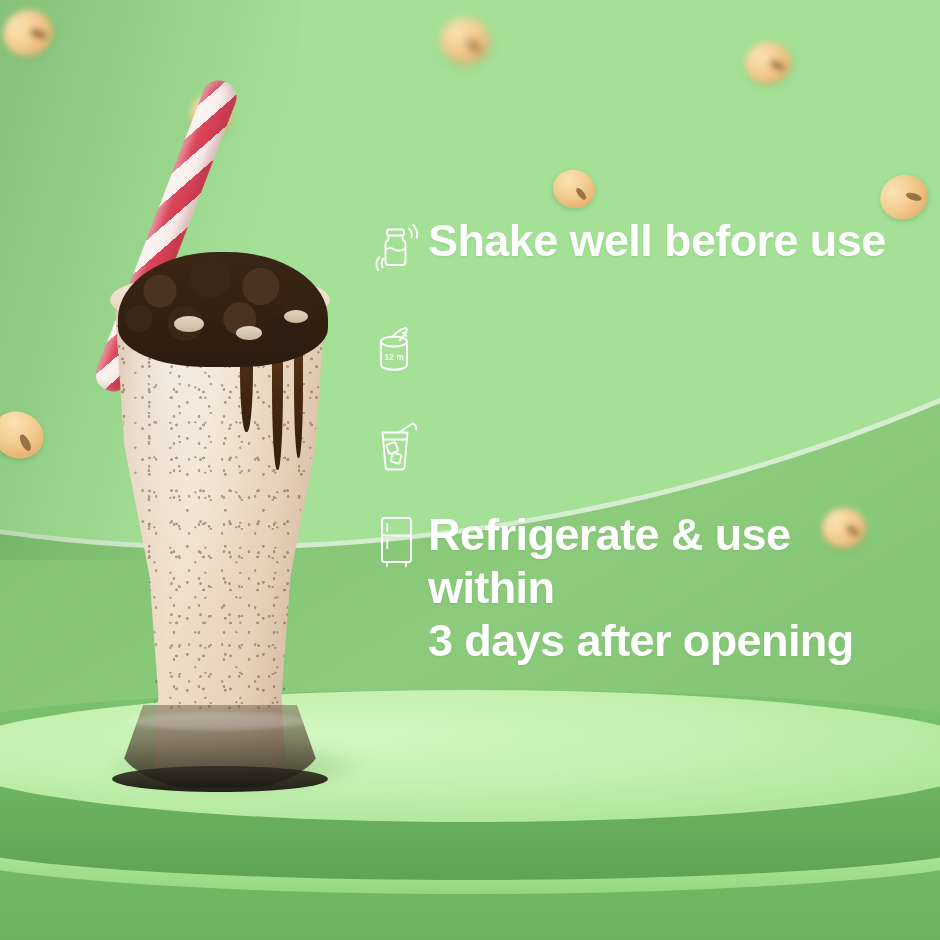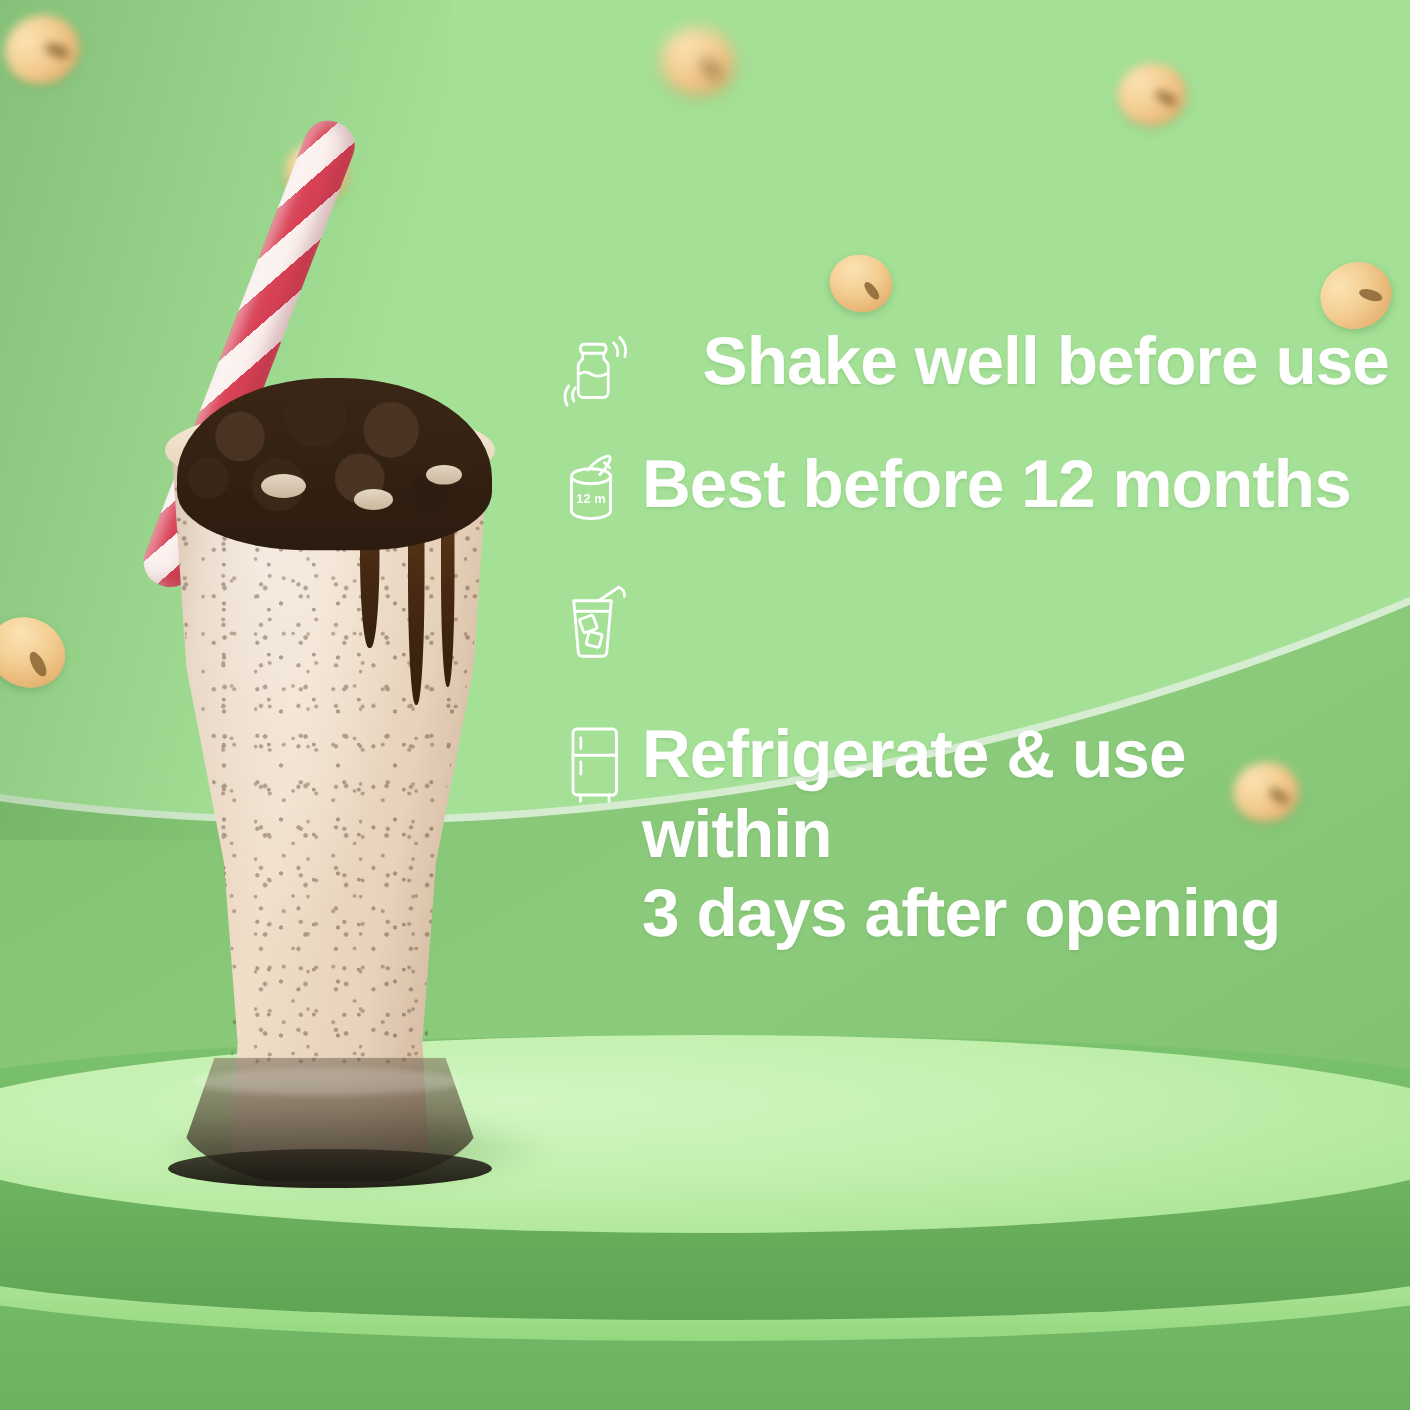--- a/index.html
+++ b/index.html
@@ -216,22 +216,22 @@
   .feature-text{
     color:#FFFFFF;
     font-family:"Liberation Sans",sans-serif;
     font-size:45px;
     line-height:53px;
     font-weight:700;
     letter-spacing:-0.6px;
     white-space:pre-line;
     text-shadow:0 1px 2px rgba(80,140,70,.18);
   }
-  .f1{margin-bottom:24px;justify-content:space-between;}
-  .f2{margin-bottom:28px;}
+  .f1{margin-bottom:48px;}
+  .f2{margin-bottom:28px;flex-direction:column;}
   .f3{margin-bottom:34px;}
 </style>
 </head>
 <body>
 
 <div id="stage">
 
   <div class="bg-base"></div>
   <div class="arc arc-1"></div>
   <div class="arc arc-2"></div>
@@ -312,21 +312,20 @@
     <div class="feature f2">
       <div class="feature-icon">
         <svg width="50" height="54" viewBox="0 0 50 54" fill="none" stroke="#ffffff" stroke-width="1.9" stroke-linecap="round" stroke-linejoin="round">
           <ellipse cx="22" cy="17.5" rx="13" ry="5"></ellipse>
           <path d="M9 17.5v23.2c0 2.8 5.8 5 13 5s13-2.2 13-5V17.5"></path>
           <path d="M20 13.2c3.5-4.4 8-7.6 12.6-9.1 1.5-.5 2.6.6 2.1 2-1.2 3.8-3.6 7.4-6.9 10.3"></path>
           <path d="M31 8.5l3.5 3.4"></path>
           <text x="22" y="35.6" font-family="Liberation Sans, sans-serif" font-size="8.6" font-weight="700" fill="#ffffff" stroke="none" text-anchor="middle">12 m</text>
         </svg>
       </div>
-      <div class="feature-text">Best before 12 months</div>
     </div>
 
     <div class="feature f3">
       <div class="feature-icon">
         <svg width="50" height="56" viewBox="0 0 50 56" fill="none" stroke="#ffffff" stroke-width="1.9" stroke-linecap="round" stroke-linejoin="round">
           <path d="M10.5 14.5h25l-3 34.5c-.1 1.4-1.2 2.5-2.6 2.5H16.1c-1.4 0-2.5-1.1-2.6-2.5L10.5 14.5z"></path>
           <path d="M11.2 21.5h23.6"></path>
           <path d="M27 14.5 40.5 5.5"></path>
           <path d="M40.5 5.5c2.6 1 4 3.4 3.8 6.1"></path>
           <rect x="15.4" y="25.2" width="9.6" height="9.6" rx="1.4" transform="rotate(-20 20.2 30)"></rect>

